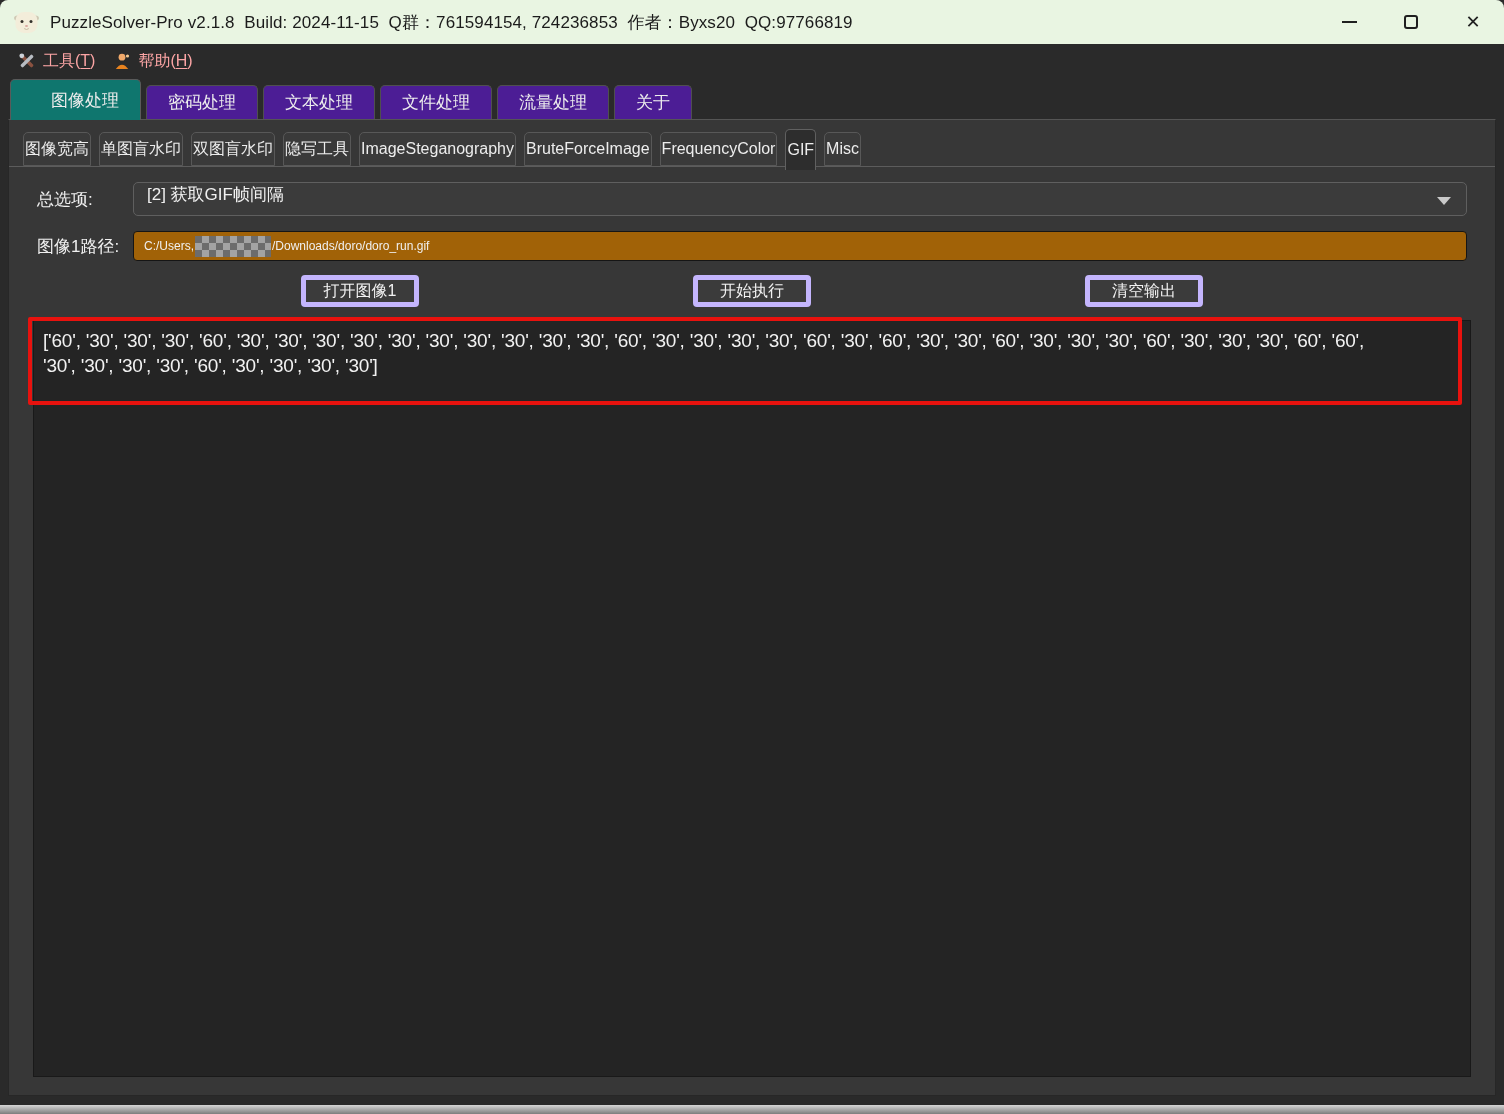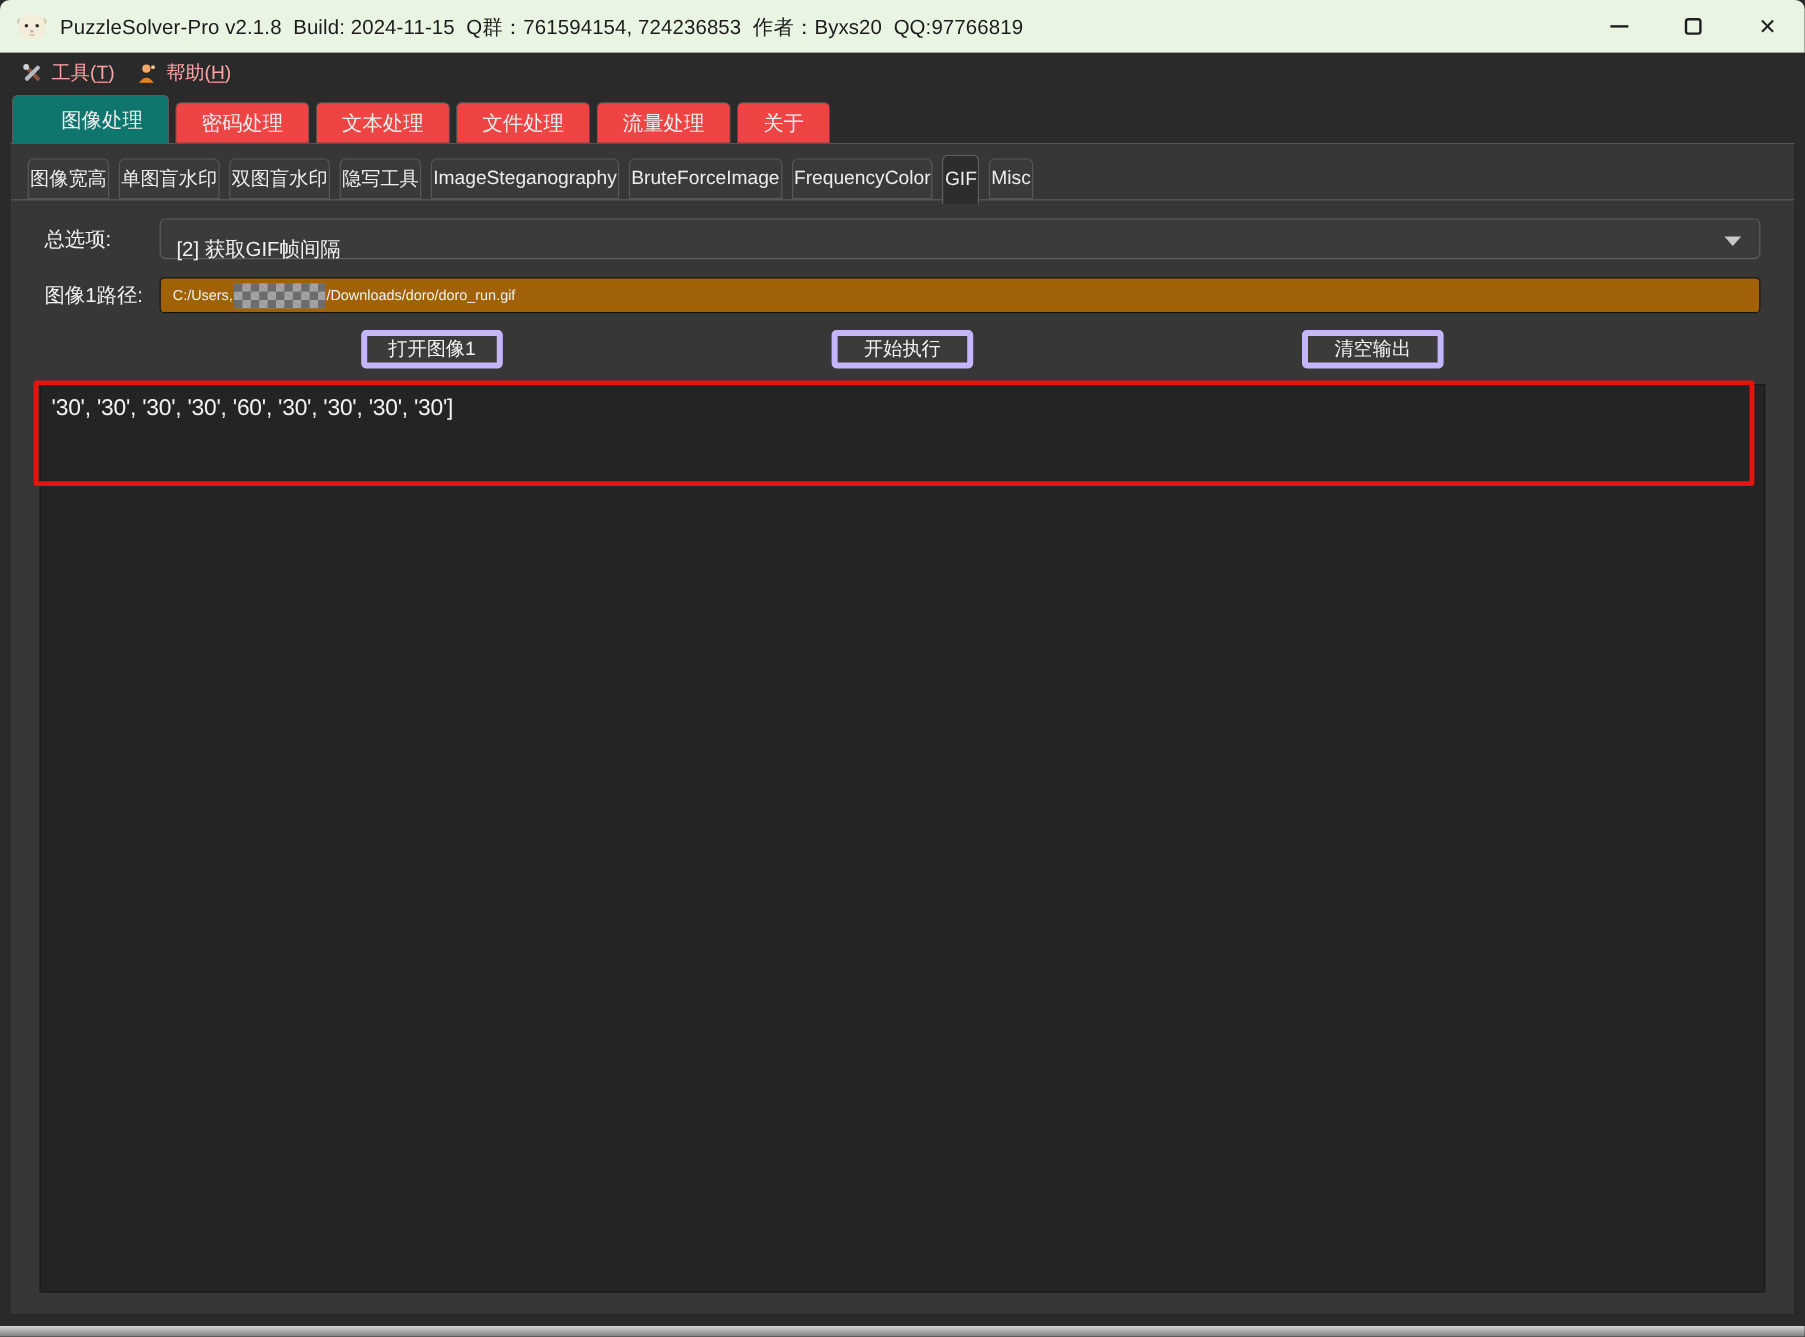--- a/index.html
+++ b/index.html
@@ -24,21 +24,21 @@
   .max-glyph { width:14px; height:14px; border:2px solid #1f1f1f; border-radius:3px; display:block; }
   .close-glyph { font-size:18px; color:#1f1f1f; line-height:1; }
   
   .menubar { height:34px; background:#2a2a2a; display:flex; align-items:center; padding-left:12px; font-size:16px; }
   .menu-item { display:flex; align-items:center; gap:7px; padding:4px 12px 4px 6px; color:#fca5a5; cursor:default; }
   .menu-item u { text-underline-offset:2px; }
   
   .tabbar1 { height:41px; display:flex; align-items:flex-end; gap:5px; padding-left:10px; background:#2a2a2a; position:relative; z-index:3; }
   .tab1 {
     height:34px; padding:0 21px; display:flex; align-items:center;
-    background:#ef4444; border:1px solid #4f4f4f; border-bottom:none;
+    background:#4c1d95; border:1px solid #4f4f4f; border-bottom:none;
     border-radius:5px 5px 0 0; font-size:17px; color:#ededed; cursor:default;
   }
   .tab1.active { height:41px; background:#0f766e; border-color:#5a5a5a; margin-bottom:-1px;padding-left:40px; }
   
   .pane {
     position:absolute; left:8px; right:8px; top:119px; bottom:18px;
     background:#373737; border:1px solid #272727; border-top:1px solid #555;
     display:flex; flex-direction:column;
   }
   
@@ -47,21 +47,21 @@
     height:34px; padding:0 1px; display:flex; align-items:center;
     background:#3a3a3a; border:1px solid #585858;
     border-radius:5px 5px 0 0; font-size:16px; color:#ededed; cursor:default;
   }
   .subtab.active { height:41px; background:#2d2d2d; border-color:#606060; border-bottom:none; margin-bottom:-4px; position:relative; z-index:2; }
   
   .form-row { display:flex; align-items:center; margin:15px 28px 0 28px; }
   .form-label { width:96px; font-size:17px; flex:none; white-space:pre; }
   .combo {
     flex:1; height:34px; background:#3b3b3b; border:1px solid #5f5f5f; border-radius:5px;
-    display:flex; align-items:center; padding:16px 36px 0 13px; font-size:17px; position:relative; cursor:default;
+    display:flex; align-items:flex-start; padding:0 36px 0 13px; font-size:17px; position:relative; cursor:default;
   }
   .combo-arrow {
     position:absolute; right:15px; top:14px; width:0; height:0;
     border-left:7px solid transparent; border-right:7px solid transparent; border-top:8px solid #c9c9c9;
   }
   .path-input {
     flex:1; height:30px; background:#a16207; border:1px solid #151515; border-radius:4px;
     display:flex; align-items:center; padding:0 10px; font-size:12px; white-space:pre; overflow:hidden;
   }
   .censored {
@@ -215,20 +215,21 @@
       </div>
     </div>
 
     <div class="button-row">
       <button class="btn">打开图像1</button>
       <button class="btn">开始执行</button>
       <button class="btn">清空输出</button>
     </div>
 
     <div class="output-area">
+      <div class="output-line">['60', '30', '30', '30', '60', '30', '30', '30', '30', '30', '30', '30', '30', '30', '30', '60', '30', '30', '30', '30', '60', '30', '60', '30', '30', '60', '30', '30', '30', '60', '30', '30', '30', '60', '60',</div>
       <div class="output-line">'30', '30', '30', '30', '60', '30', '30', '30', '30']</div>
     </div>
   </div>
 
   <div class="highlight-annotation"></div>
 
   <div class="bottom-edge"></div>
 </div>
 
 </body></html>

